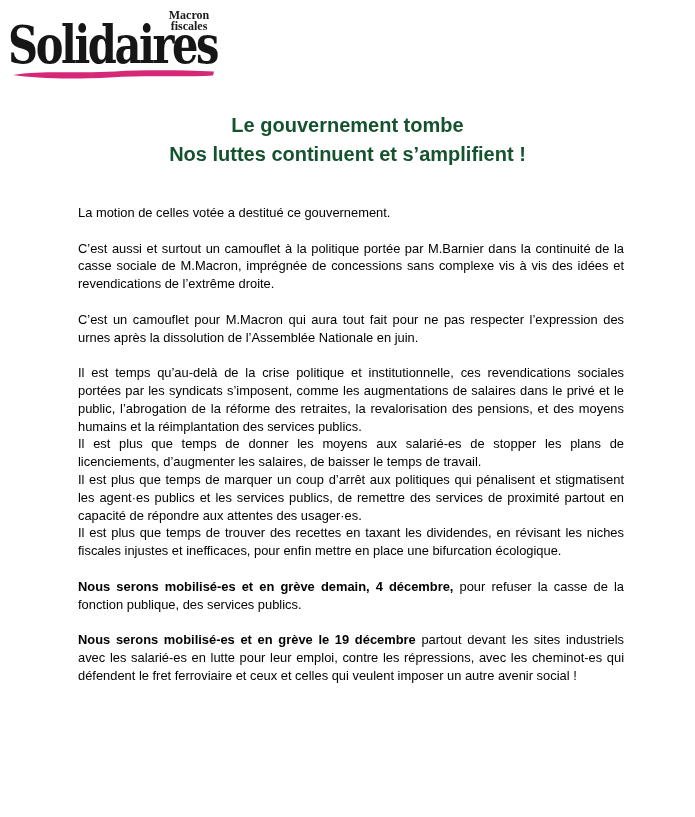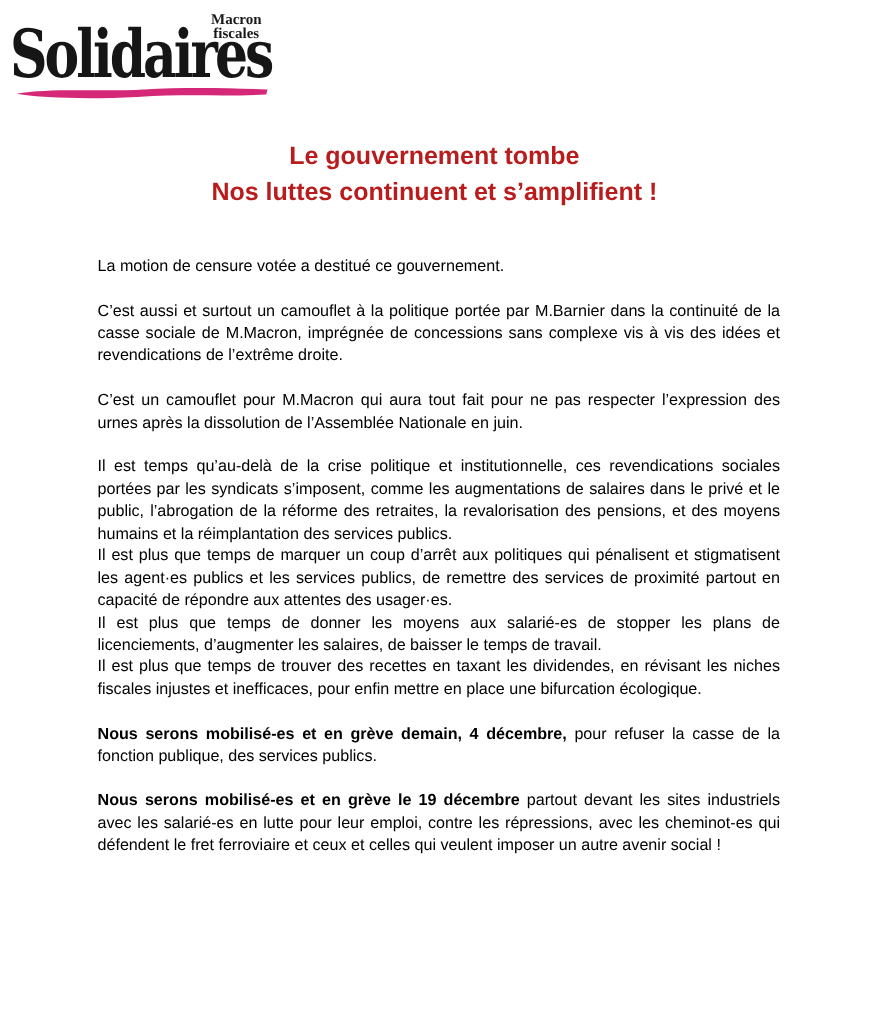--- a/index.html
+++ b/index.html
@@ -60,21 +60,21 @@
   
   .doc-title {
     position: absolute;
     top: 111px;
     left: 0;
     width: 695px;
     text-align: center;
     font-weight: 700;
     font-size: 20px;
     line-height: 29px;
-    color: #b91c1c;
+    color: #14532d;
   }
   .doc-title .line { display: block; }
 
   
   .doc-body {
     position: absolute;
     top: 204px;
     left: 78px;
     width: 546px;
     font-size: 12.9px;
@@ -100,36 +100,36 @@
   </svg>
 </div>
 
 <h1 class="doc-title">
   <span class="line">Le gouvernement tombe</span>
   <span class="line">Nos luttes continuent et s’amplifient !</span>
 </h1>
 
 <div class="doc-body">
   <p class="spaced">
-    <span>La motion de censure votée a destitué ce gouvernement.</span>
+    <span>La motion de celles votée a destitué ce gouvernement.</span>
   </p>
   <p class="spaced">
     <span>C’est aussi  et surtout un camouflet à la politique portée par M.Barnier dans la continuité de la casse sociale de M.Macron, imprégnée de concessions sans complexe vis à vis des idées et revendications de l’extrême droite.</span>
   </p>
   <p class="spaced">
     <span>C’est un camouflet pour M.Macron qui aura tout fait pour ne pas respecter l’expression des urnes après la dissolution de l’Assemblée Nationale en juin.</span>
   </p>
   <p>
     <span>Il est temps qu’au-delà de la crise politique et institutionnelle, ces revendications sociales portées par les syndicats s’imposent, comme les augmentations de salaires dans le privé et le public, l’abrogation de la réforme des retraites, la revalorisation des pensions, et des moyens humains et la réimplantation des services publics.</span>
   </p>
   <p>
-    <span>Il est plus que temps de marquer un coup d’arrêt aux politiques qui pénalisent et stigmatisent les agent·es publics et les services publics, de remettre des services de proximité partout en capacité de répondre aux attentes des usager·es.</span>
+    <span>Il est plus que temps de donner les moyens aux salarié-es de stopper les plans de licenciements, d’augmenter les salaires, de baisser le temps de travail.</span>
   </p>
   <p>
-    <span>Il est plus que temps de donner les moyens aux salarié-es de stopper les plans de licenciements, d’augmenter les salaires, de baisser le temps de travail.</span>
+    <span>Il est plus que temps de marquer un coup d’arrêt aux politiques qui pénalisent et stigmatisent les agent·es publics et les services publics, de remettre des services de proximité partout en capacité de répondre aux attentes des usager·es.</span>
   </p>
   <p class="spaced">
     <span>Il est plus que temps de trouver des recettes en taxant les dividendes, en révisant les niches fiscales injustes et inefficaces, pour enfin mettre en place une bifurcation écologique.</span>
   </p>
   <p class="spaced">
     <span class="lead-bold">Nous serons mobilisé-es et en grève demain, 4 décembre,</span><span> pour refuser la casse de la fonction publique, des services publics.</span>
   </p>
   <p>
     <span class="lead-bold">Nous serons mobilisé-es et en grève le 19 décembre</span><span> partout devant les sites industriels avec les salarié-es en lutte pour leur emploi, contre les répressions, avec les cheminot-es qui défendent le fret ferroviaire et ceux et celles qui veulent imposer un autre avenir social !</span>
   </p>

